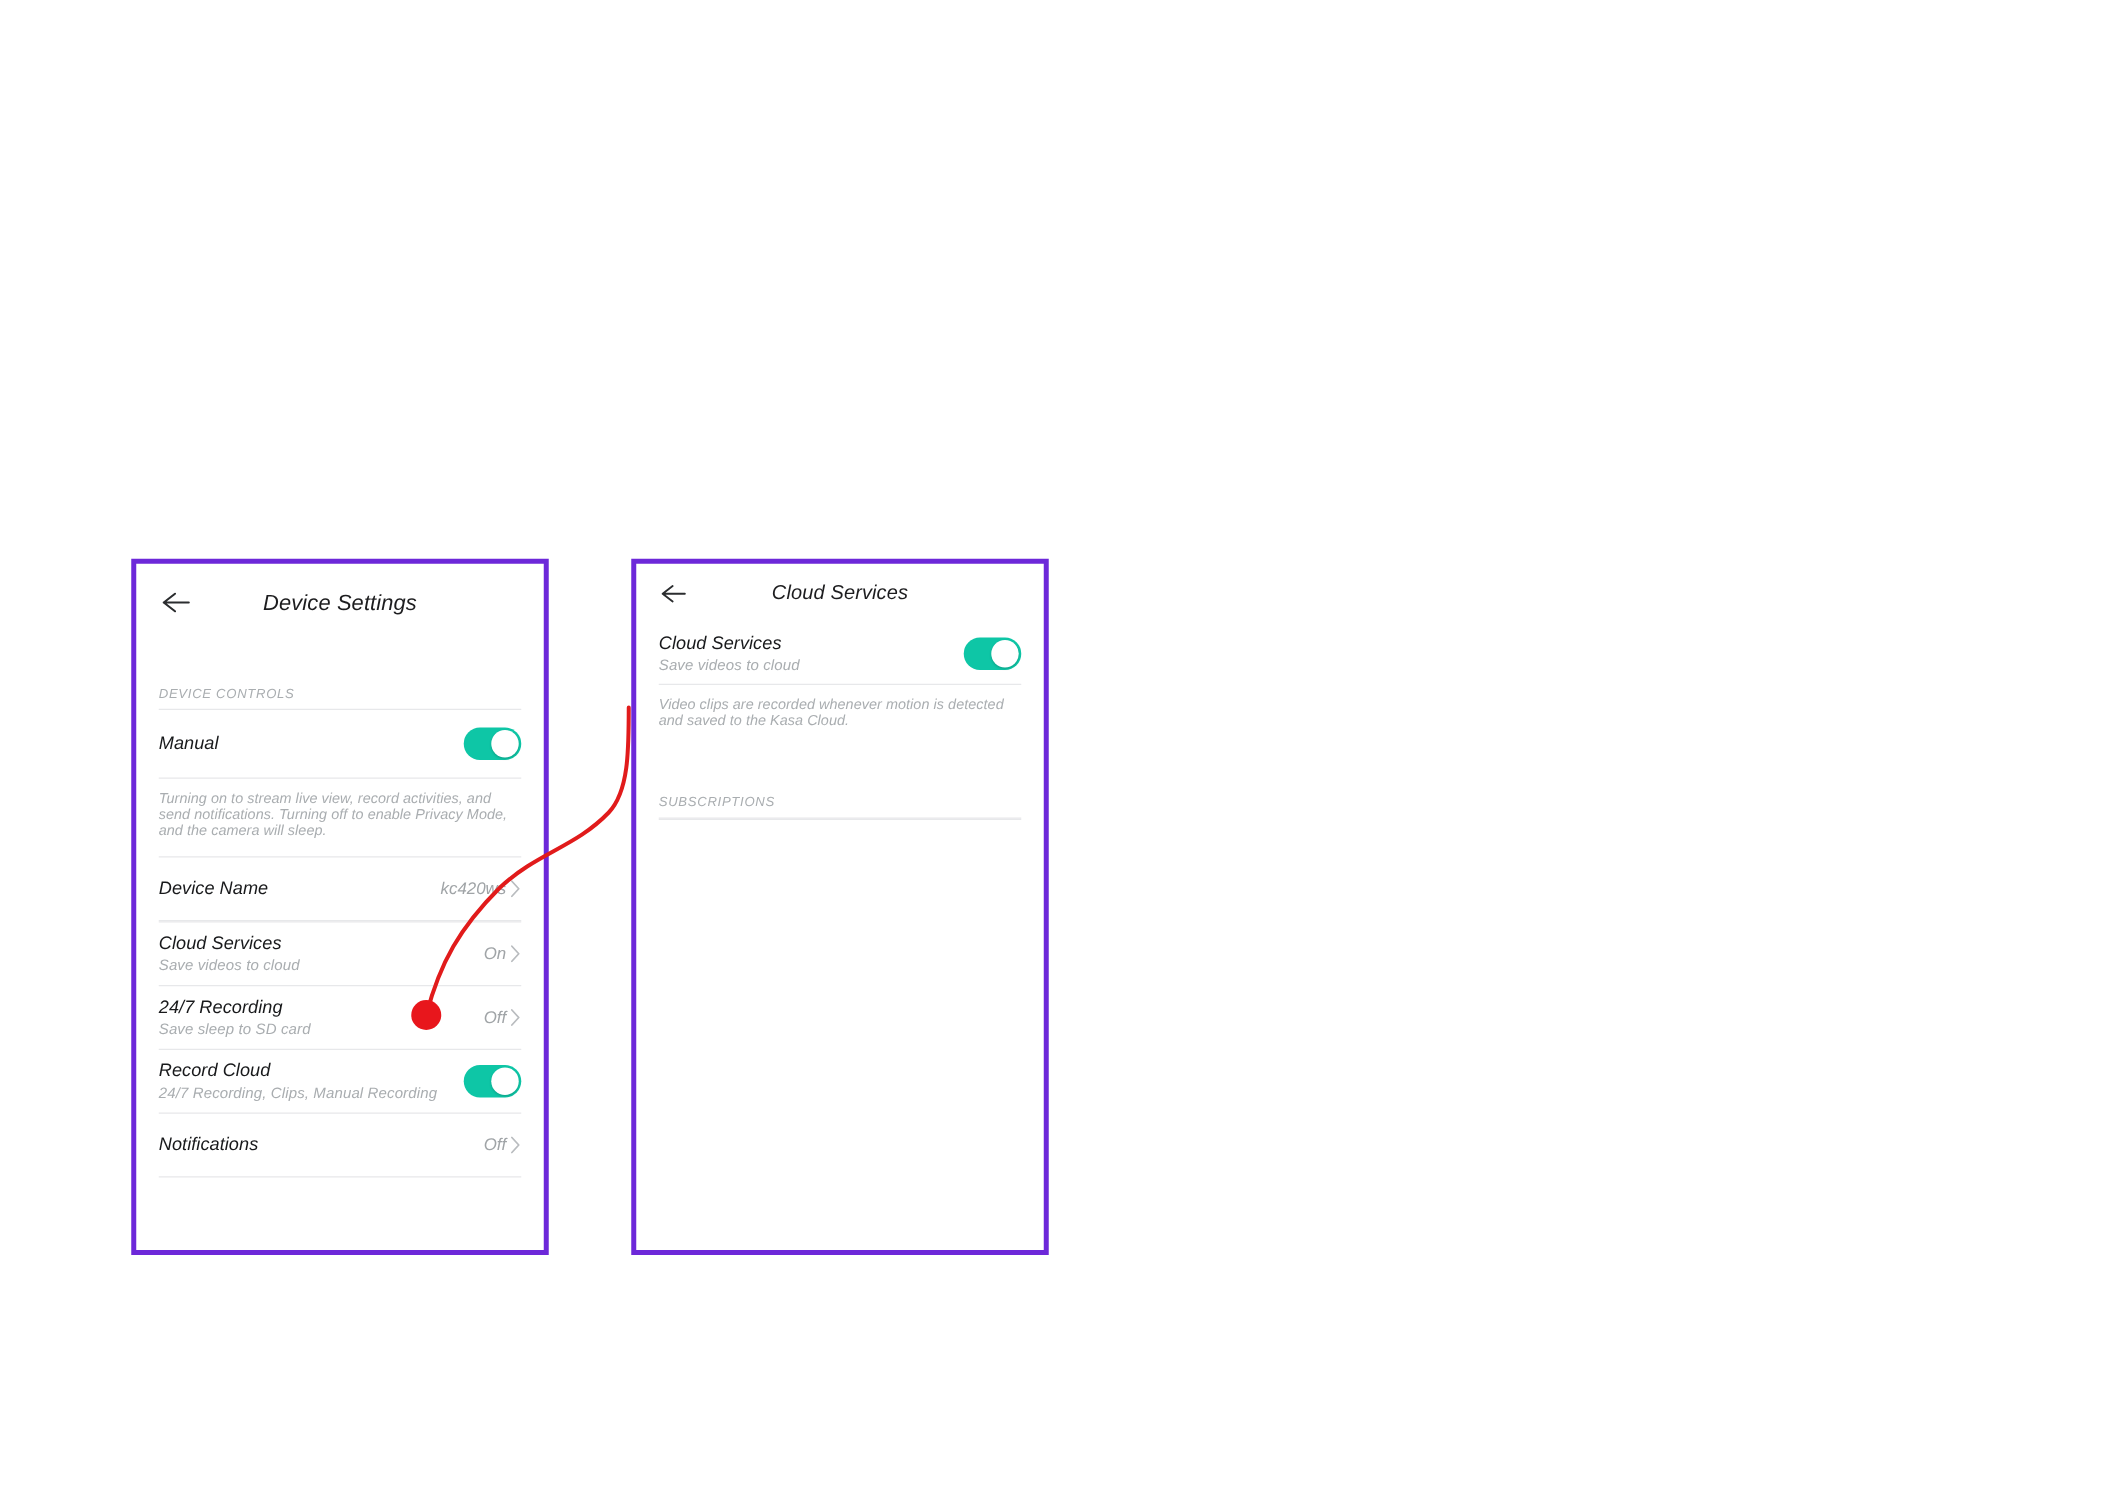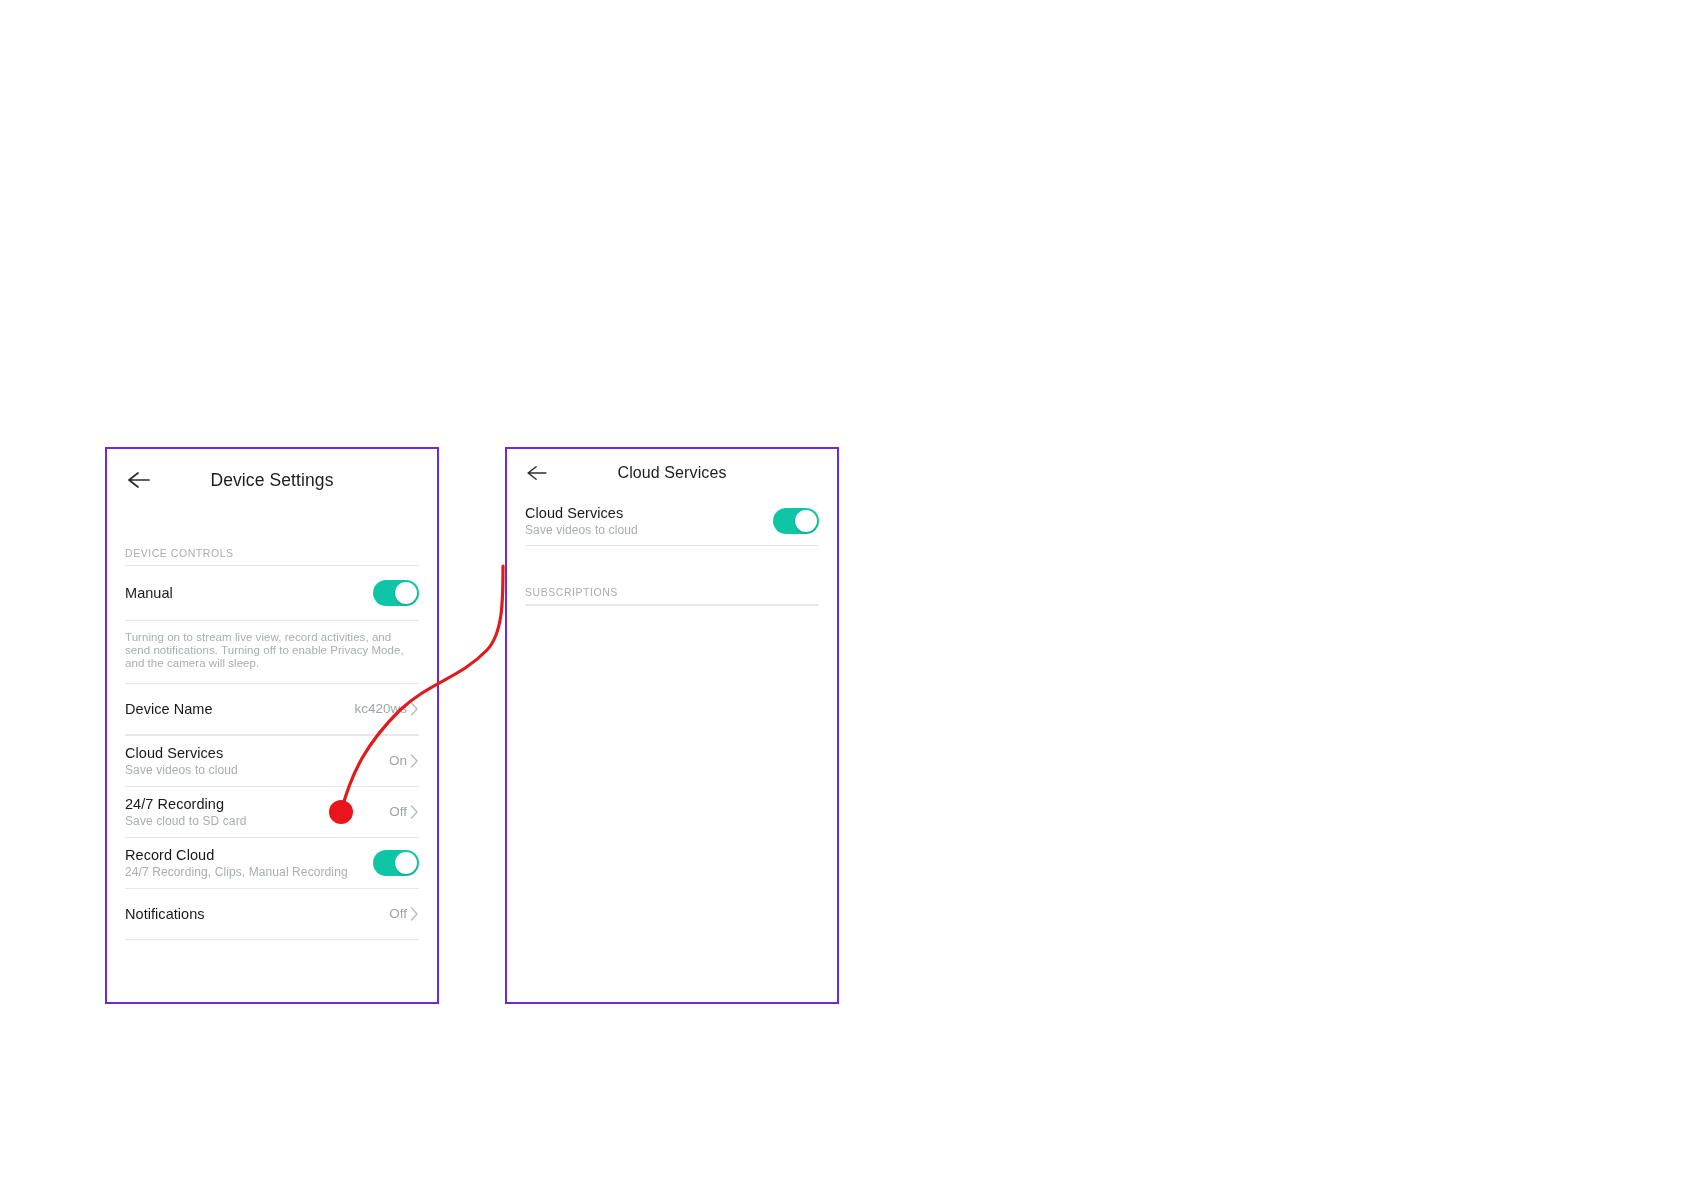--- a/index.html
+++ b/index.html
@@ -13,22 +13,23 @@
     position: relative;
     font-family: "Liberation Sans", "DejaVu Sans", sans-serif;
     -webkit-font-smoothing: antialiased;
     overflow: hidden;
   }
 
   
   .phone {
     position: absolute;
     background: #ffffff;
-    border: 2px solid #6d28d9;
+    border: 4px solid #6d28d9;
     box-sizing: border-box;
+    font-style: italic;
   }
   #phone-left  { left: 105px; top: 447px; width: 334px; height: 557px; }
   #phone-right { left: 505px; top: 447px; width: 334px; height: 557px; }
 
   
   .navbar {
     position: relative;
     height: 62px;
     display: flex;
     align-items: center;
@@ -193,21 +194,21 @@
       <svg class="chev" viewBox="0 0 9 14">
         <path d="M1.5 1 L7 7 L1.5 13" fill="none" stroke="#b9bcbf" stroke-width="1.4" stroke-linecap="round" stroke-linejoin="round"></path>
       </svg>
     </div>
   </div>
   <div class="divider"></div>
 
   <div class="row">
     <div class="row-texts">
       <span class="row-title">24/7 Recording</span>
-      <span class="row-sub">Save cloud to SD card</span>
+      <span class="row-sub">Save sleep to SD card</span>
     </div>
     <div class="row-right">
       <span class="row-value">Off</span>
       <svg class="chev" viewBox="0 0 9 14">
         <path d="M1.5 1 L7 7 L1.5 13" fill="none" stroke="#b9bcbf" stroke-width="1.4" stroke-linecap="round" stroke-linejoin="round"></path>
       </svg>
     </div>
   </div>
   <div class="divider"></div>
 
@@ -256,20 +257,21 @@
       <span class="row-sub">Save videos to cloud</span>
     </div>
     <div class="row-right">
       <div class="toggle on" style="background:#0ec6a6">
         <div class="knob"></div>
       </div>
     </div>
   </div>
   <div class="divider"></div>
 
+  <div class="note">Video clips are recorded whenever motion is detected and saved to the Kasa Cloud.</div>
 
   <div style="height:40px"></div>
 
   <div class="section-header">SUBSCRIPTIONS</div>
   <div class="divider"></div>
 
   <div class="divider"></div>
 
 </div>
 

